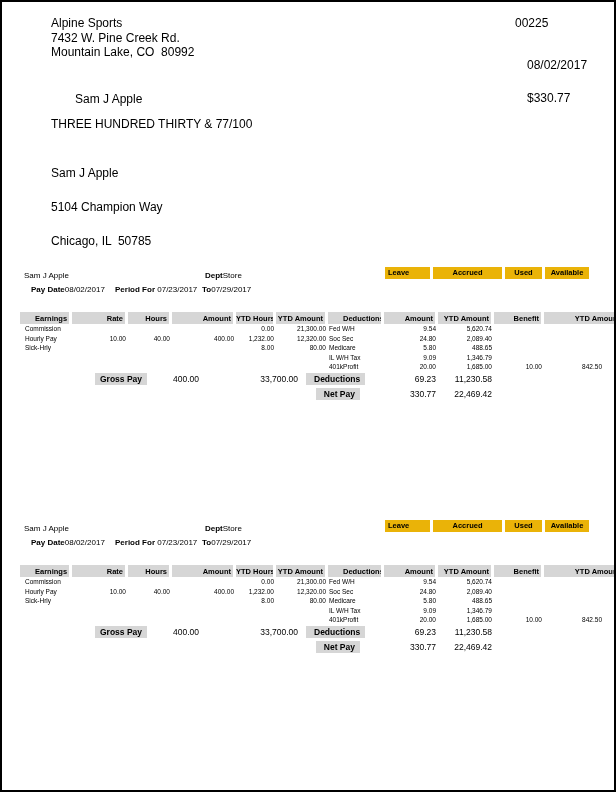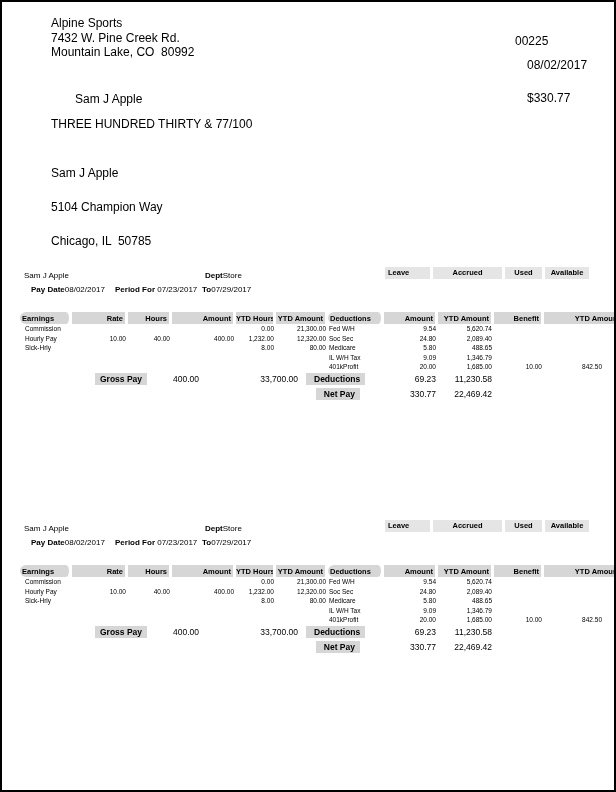--- a/index.html
+++ b/index.html
@@ -13,38 +13,38 @@
   .abs { position:absolute; white-space:pre; }
   
   .chk { font-size:12px; line-height:11px; }
   .payee-addr div { line-height:12px; }
   
   .stub { position:absolute; left:0; width:640px; height:150px; font-size:8px; }
   .stub .meta { position:absolute; white-space:pre; }
   .b { font-weight:bold; }
   .leave-row { position:absolute; left:383px; top:3px; display:flex; }
   .leave-block {
-    background:#e5e5e5; height:12px; font-weight:bold; font-size:7.5px;
+    background:#eab308; height:12px; font-weight:bold; font-size:7.5px;
     line-height:12px; margin-right:3px; overflow:hidden;
   }
   .lb-0 { width:45px; text-align:left; padding-left:3px; }
   .lb-1 { width:69px; text-align:center; }
   .lb-2 { width:37px; text-align:center; }
   .lb-3 { width:44px; text-align:center; margin-right:0; }
   
   table.paytab {
     position:absolute; left:18px; top:48px; width:602px;
     border-collapse:separate; border-spacing:0; table-layout:fixed;
   }
   .paytab th {
     background:#d6d6d6; font-weight:bold; font-size:7.5px; height:12px;
     text-align:right; padding:0 2px 0 0; border-right:3px solid #fff;
     white-space:nowrap; overflow:hidden; vertical-align:middle;
   }
-  .paytab th:nth-child(1), .paytab th:nth-child(7) { text-align:left; padding-left:2px;border-radius:6px; }
+  .paytab th:nth-child(1), .paytab th:nth-child(7) { text-align:left; padding-left:15px; }
   .paytab th:last-child { border-right:none; }
   .paytab td {
     font-size:6.5px; height:9.5px; text-align:right; padding:0 2px 0 0;
     white-space:nowrap; overflow:hidden; vertical-align:middle;
   }
   .paytab td.name-cell { text-align:left; padding-left:5px; }
   .paytab td.ded-name-cell { text-align:left; padding-left:1px; }
   .paytab tfoot td { height:15px; font-size:8.5px; vertical-align:middle; }
   .paytab td.big { font-size:8.5px; }
   .paytab td.left-val { text-align:left; padding-left:1px; }
@@ -60,21 +60,21 @@
     background:#d6d6d6; font-weight:bold; font-size:8.5px; padding:1px 5px 1px 8px;
     white-space:nowrap;
   }
 </style>
 </head>
 <body>
 
 <div class="page">
 
   <div class="abs chk" style="left:49px; top:16px;">Alpine Sports</div>
-  <div class="abs chk" style="left:513px; top:16px;margin-top:18px;">00225</div>
+  <div class="abs chk" style="left:513px; top:16px;">00225</div>
   <div class="abs chk" style="left:49px; top:31px;">7432 W. Pine Creek Rd.</div>
   <div class="abs chk" style="left:49px; top:45px;">Mountain Lake, CO  80992</div>
   <div class="abs chk" style="left:525px; top:58px;">08/02/2017</div>
   <div class="abs chk" style="left:73px; top:92px;">Sam J Apple</div>
   <div class="abs chk" style="left:525px; top:91px;text-align:right;">$330.77</div>
   <div class="abs chk" style="left:49px; top:117px;">THREE HUNDRED THIRTY &amp; 77/100</div>
   <div class="abs chk payee-addr" style="left:49px; top:143px;">
     <div>Sam J Apple</div>
     <div>5104 Champion Way</div>
     <div>Chicago, IL  50785</div>

